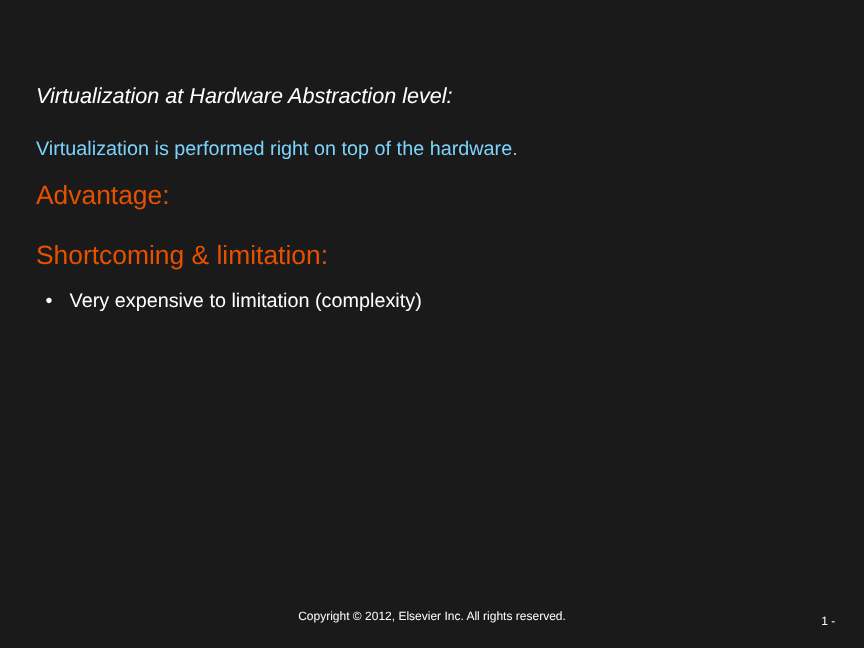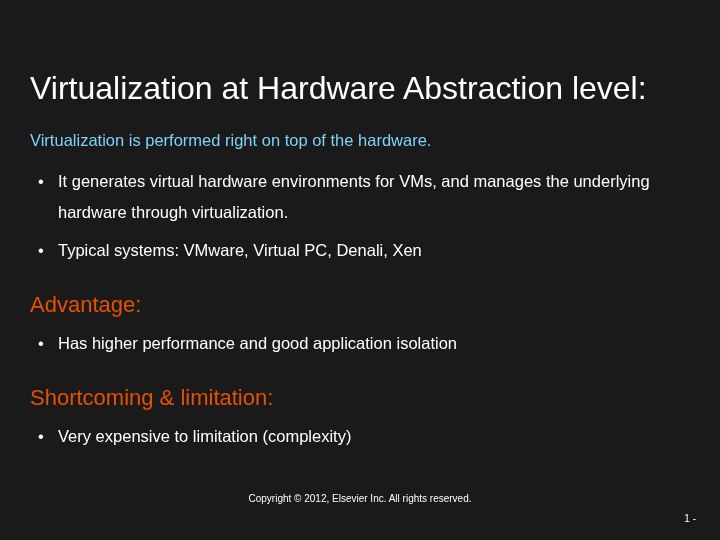--- a/index.html
+++ b/index.html
@@ -13,21 +13,22 @@
     overflow: hidden;
   }
   .slide {
     box-sizing: border-box;
     width: 720px;
     height: 540px;
     padding: 70px 30px 0 30px;
     position: relative;
   }
   .title {
-    font-size: 32px;
+    font-style: italic;
+    font-size: 18px;
     color: #ffffff;
     margin: 0 0 22px 0;
     font-weight: normal;
   }
   .subtitle {
     font-size: 16.5px;
     color: #7dd3fc;
     margin: 0 0 14px 0;
     line-height: 1.4;
   }
@@ -54,21 +55,21 @@
   .section-label {
     font-size: 22px;
     color: #e65100;
     margin: 0 0 10px 0;
   }
   .section-label.limitation {
     margin-top: 24px;
   }
   .footer {
     position: absolute;
-    bottom: 36px;
+    bottom: 20px;
     left: 0;
     width: 720px;
     text-align: center;
     font-size: 10px;
     color: #ffffff;
   }
   .pagenum {
     position: absolute;
     bottom: 16px;
     right: 24px;
@@ -78,30 +79,23 @@
 </style>
 </head>
 <body>
 
 <div class="slide">
 
   <h1 class="title">Virtualization at Hardware Abstraction level:</h1>
 
   <p class="subtitle">Virtualization is performed right on top of the hardware.</p>
 
-  <ul class="bullets">
-    <li>It generates virtual hardware environments for VMs, and manages the underlying hardware through virtualization.</li>
-    <li>Typical systems: VMware, Virtual PC, Denali, Xen</li>
-  </ul>
 
   <p class="section-label">Advantage:</p>
 
-  <ul class="bullets">
-    <li>Has higher performance and good application isolation</li>
-  </ul>
 
   <p class="section-label limitation">Shortcoming &amp; limitation:</p>
 
   <ul class="bullets">
     <li>Very expensive to limitation (complexity)</li>
   </ul>
 
   <div class="footer">Copyright © 2012, Elsevier Inc. All rights reserved.</div>
   <div class="pagenum">1 -</div>
 

